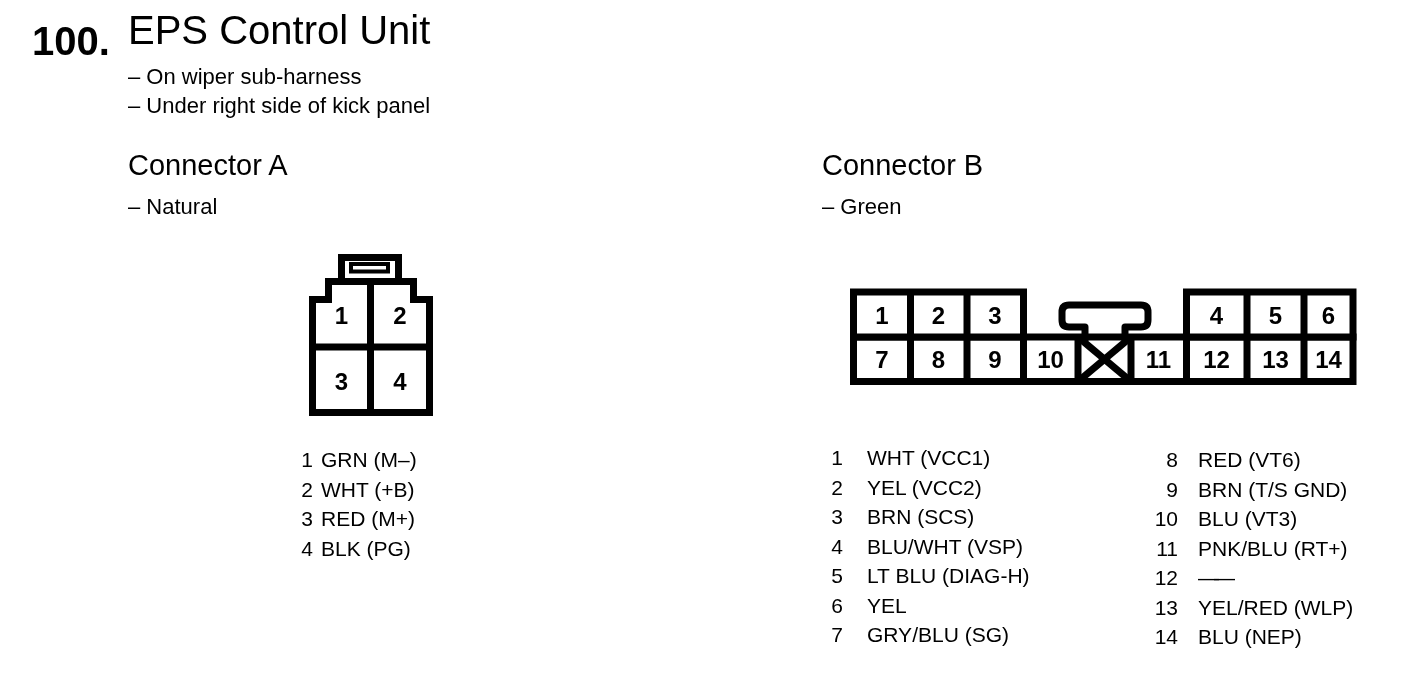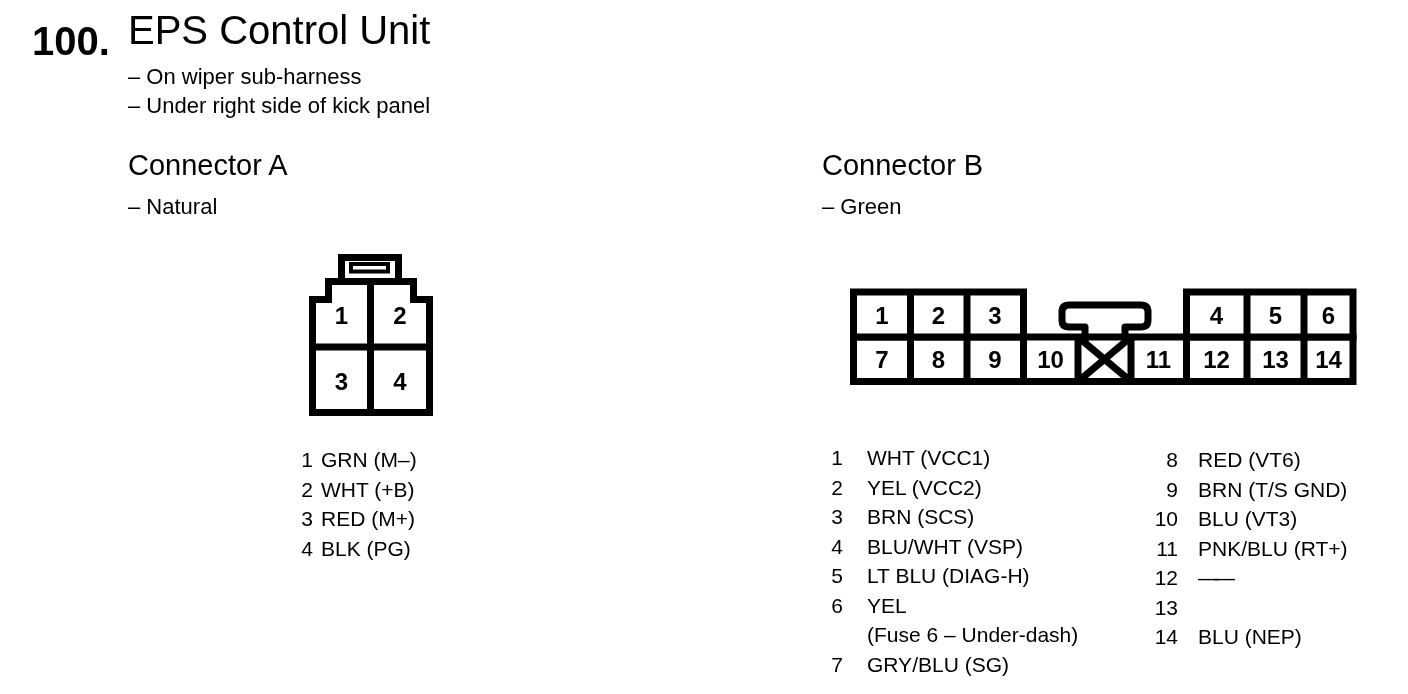--- a/index.html
+++ b/index.html
@@ -145,24 +145,20 @@
     </div>
   <div class="pinrow">
       <span class="pn">5</span>
       <span class="pl">LT BLU (DIAG-H)</span>
     </div>
   <div class="pinrow">
       <span class="pn">6</span>
       <span class="pl">YEL</span>
     </div>
   <div class="pinrow">
-      <span class="pn"></span>
-      <span class="pl">(Fuse 6 – Under-dash)</span>
-    </div>
-  <div class="pinrow">
       <span class="pn">7</span>
       <span class="pl">GRY/BLU (SG)</span>
     </div>
 </div>
 
 <div class="abs pinlist list-br">
   <div class="pinrow">
       <span class="pn">8</span>
       <span class="pl">RED (VT6)</span>
     </div>
@@ -177,18 +173,19 @@
   <div class="pinrow">
       <span class="pn">11</span>
       <span class="pl">PNK/BLU (RT+)</span>
     </div>
   <div class="pinrow">
       <span class="pn">12</span>
       <span class="pl long-dash">——</span>
     </div>
   <div class="pinrow">
       <span class="pn">13</span>
+      <span class="pl">YEL/RED (WLP)</span>
     </div>
   <div class="pinrow">
       <span class="pn">14</span>
       <span class="pl">BLU (NEP)</span>
     </div>
 </div>
 
 </body></html>

